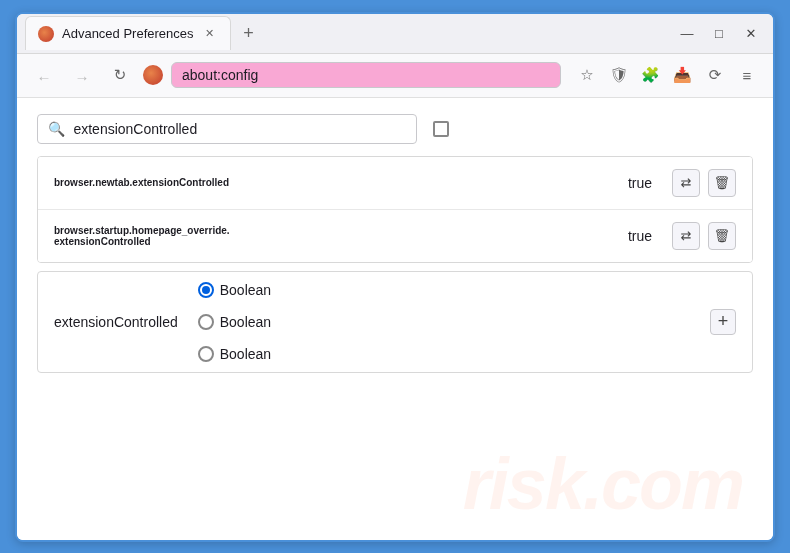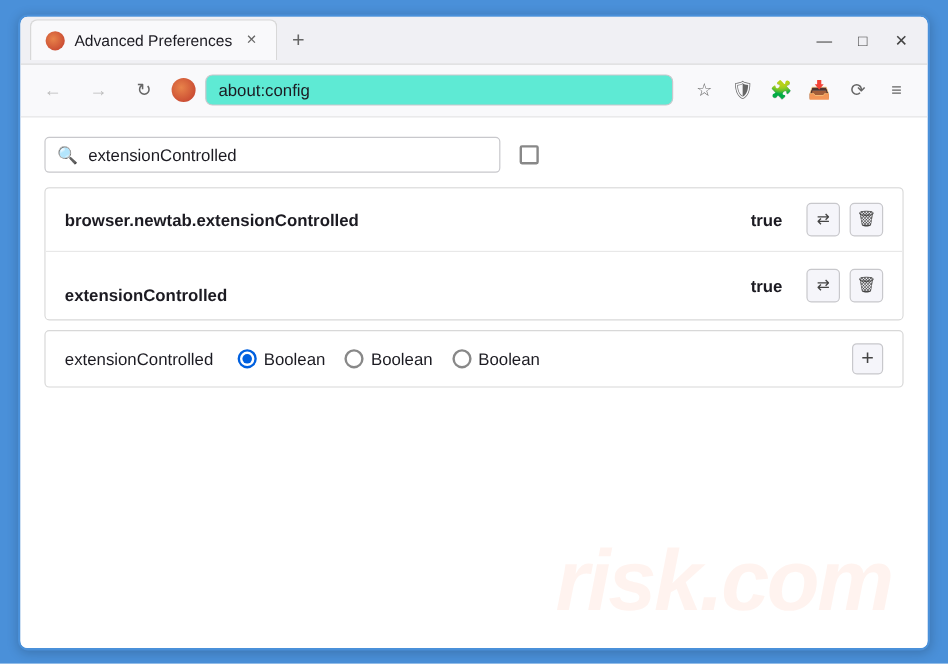--- a/index.html
+++ b/index.html
@@ -115,21 +115,21 @@
     .nav-btn.disabled { color: #bbb; cursor: default; }
     .firefox-logo {
       width: 20px;
       height: 20px;
       border-radius: 50%;
       background: radial-gradient(circle at 40% 40%, #e8834a, #c0392b);
       flex-shrink: 0;
     }
     .address-bar {
       flex: 1;
-      background: #5eead4;
+      background: #f9a8d4;
       border: 1px solid #c8c8cc;
       border-radius: 6px;
       padding: 4px 10px;
       font-size: 14px;
       color: #1c1b22;
       display: flex;
       align-items: center;
       gap: 8px;
     }
     .address-text {
@@ -230,26 +230,26 @@
       display: flex;
       align-items: center;
       padding: 12px 16px;
       border-bottom: 1px solid #e8e8e8;
       background: #fff;
       gap: 12px;
     }
     .result-row:last-child { border-bottom: none; }
     .result-name {
       font-weight: 700;
-      font-size: 14px;
+      font-size: 10px;
       color: #1c1b22;
       flex: 1;
     }
     .result-value {
-      font-weight: 700;
+      font-weight: 400;
       font-size: 14px;
       color: #1c1b22;
       margin-right: 8px;
     }
     .result-actions {
       display: flex;
       gap: 8px;
       margin-left: auto;
     }
     .action-btn {
@@ -277,20 +277,21 @@
     }
     .pref-name {
       font-size: 14px;
       color: #1c1b22;
       font-weight: 400;
     }
     .radio-group {
       display: flex;
       align-items: flex-end;
       gap: 16px;
+      flex-direction: column;
     }
     .radio-item {
       display: flex;
       align-items: center;
       gap: 6px;
       font-size: 14px;
       color: #1c1b22;
       cursor: pointer;
     }
     .radio-circle {
@@ -394,21 +395,21 @@
             <span>⇄</span>
           </div>
           <div class="action-btn">
             <span>🗑</span>
           </div>
         </div>
       </div>
 
       <div class="result-row">
         <span class="result-name">
-          <br>
+          <span>browser.startup.homepage_override.</span><br>
           <span>extensionControlled</span>
         </span>
         <span class="result-value">true</span>
         <div class="result-actions">
           <div class="action-btn">
             <span>⇄</span>
           </div>
           <div class="action-btn">
             <span>🗑</span>
           </div>

